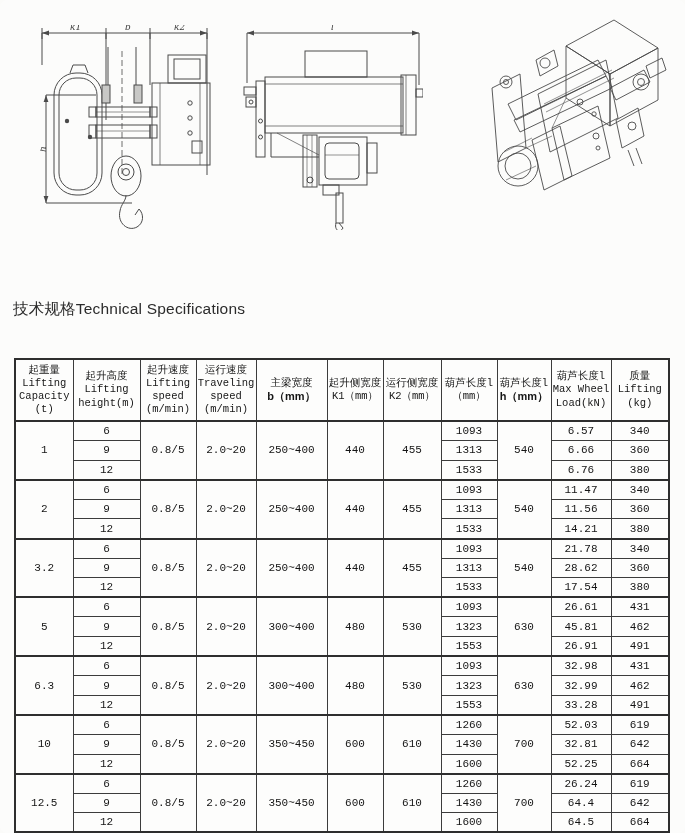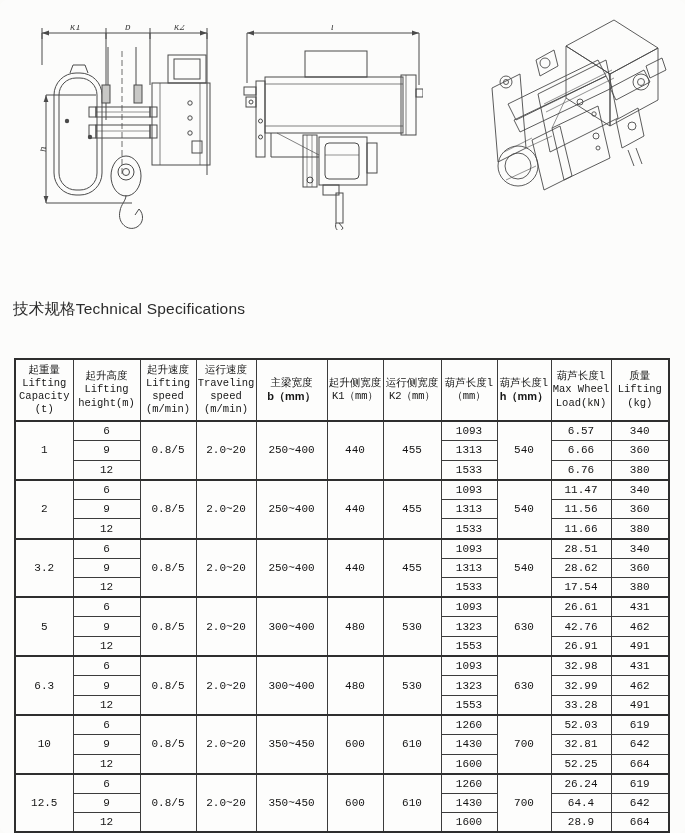--- a/index.html
+++ b/index.html
@@ -328,34 +328,34 @@
         </tr>
         <tr>
           <td>9</td>
           <td>1313</td>
           <td>11.56</td>
           <td>360</td>
         </tr>
         <tr>
           <td>12</td>
           <td>1533</td>
-          <td>11.66</td>
+          <td>14.21</td>
           <td>380</td>
         </tr>
         <tr class="group-start">
           <td rowspan="3">3.2</td>
           <td>6</td>
           <td rowspan="3">0.8/5</td>
           <td rowspan="3">2.0~20</td>
           <td rowspan="3">250~400</td>
           <td rowspan="3">440</td>
           <td rowspan="3">455</td>
           <td>1093</td>
           <td rowspan="3">540</td>
-          <td>28.51</td>
+          <td>21.78</td>
           <td>340</td>
         </tr>
         <tr>
           <td>9</td>
           <td>1313</td>
           <td>28.62</td>
           <td>360</td>
         </tr>
         <tr>
           <td>12</td>
@@ -372,21 +372,21 @@
           <td rowspan="3">480</td>
           <td rowspan="3">530</td>
           <td>1093</td>
           <td rowspan="3">630</td>
           <td>26.61</td>
           <td>431</td>
         </tr>
         <tr>
           <td>9</td>
           <td>1323</td>
-          <td>42.76</td>
+          <td>45.81</td>
           <td>462</td>
         </tr>
         <tr>
           <td>12</td>
           <td>1553</td>
           <td>26.91</td>
           <td>491</td>
         </tr>
         <tr class="group-start">
           <td rowspan="3">6.3</td>
@@ -453,19 +453,19 @@
         </tr>
         <tr>
           <td>9</td>
           <td>1430</td>
           <td>64.4</td>
           <td>642</td>
         </tr>
         <tr>
           <td>12</td>
           <td>1600</td>
-          <td>28.9</td>
+          <td>64.5</td>
           <td>664</td>
         </tr>
       </tbody>
   </table>
 
 </div>
 
 </body></html>

